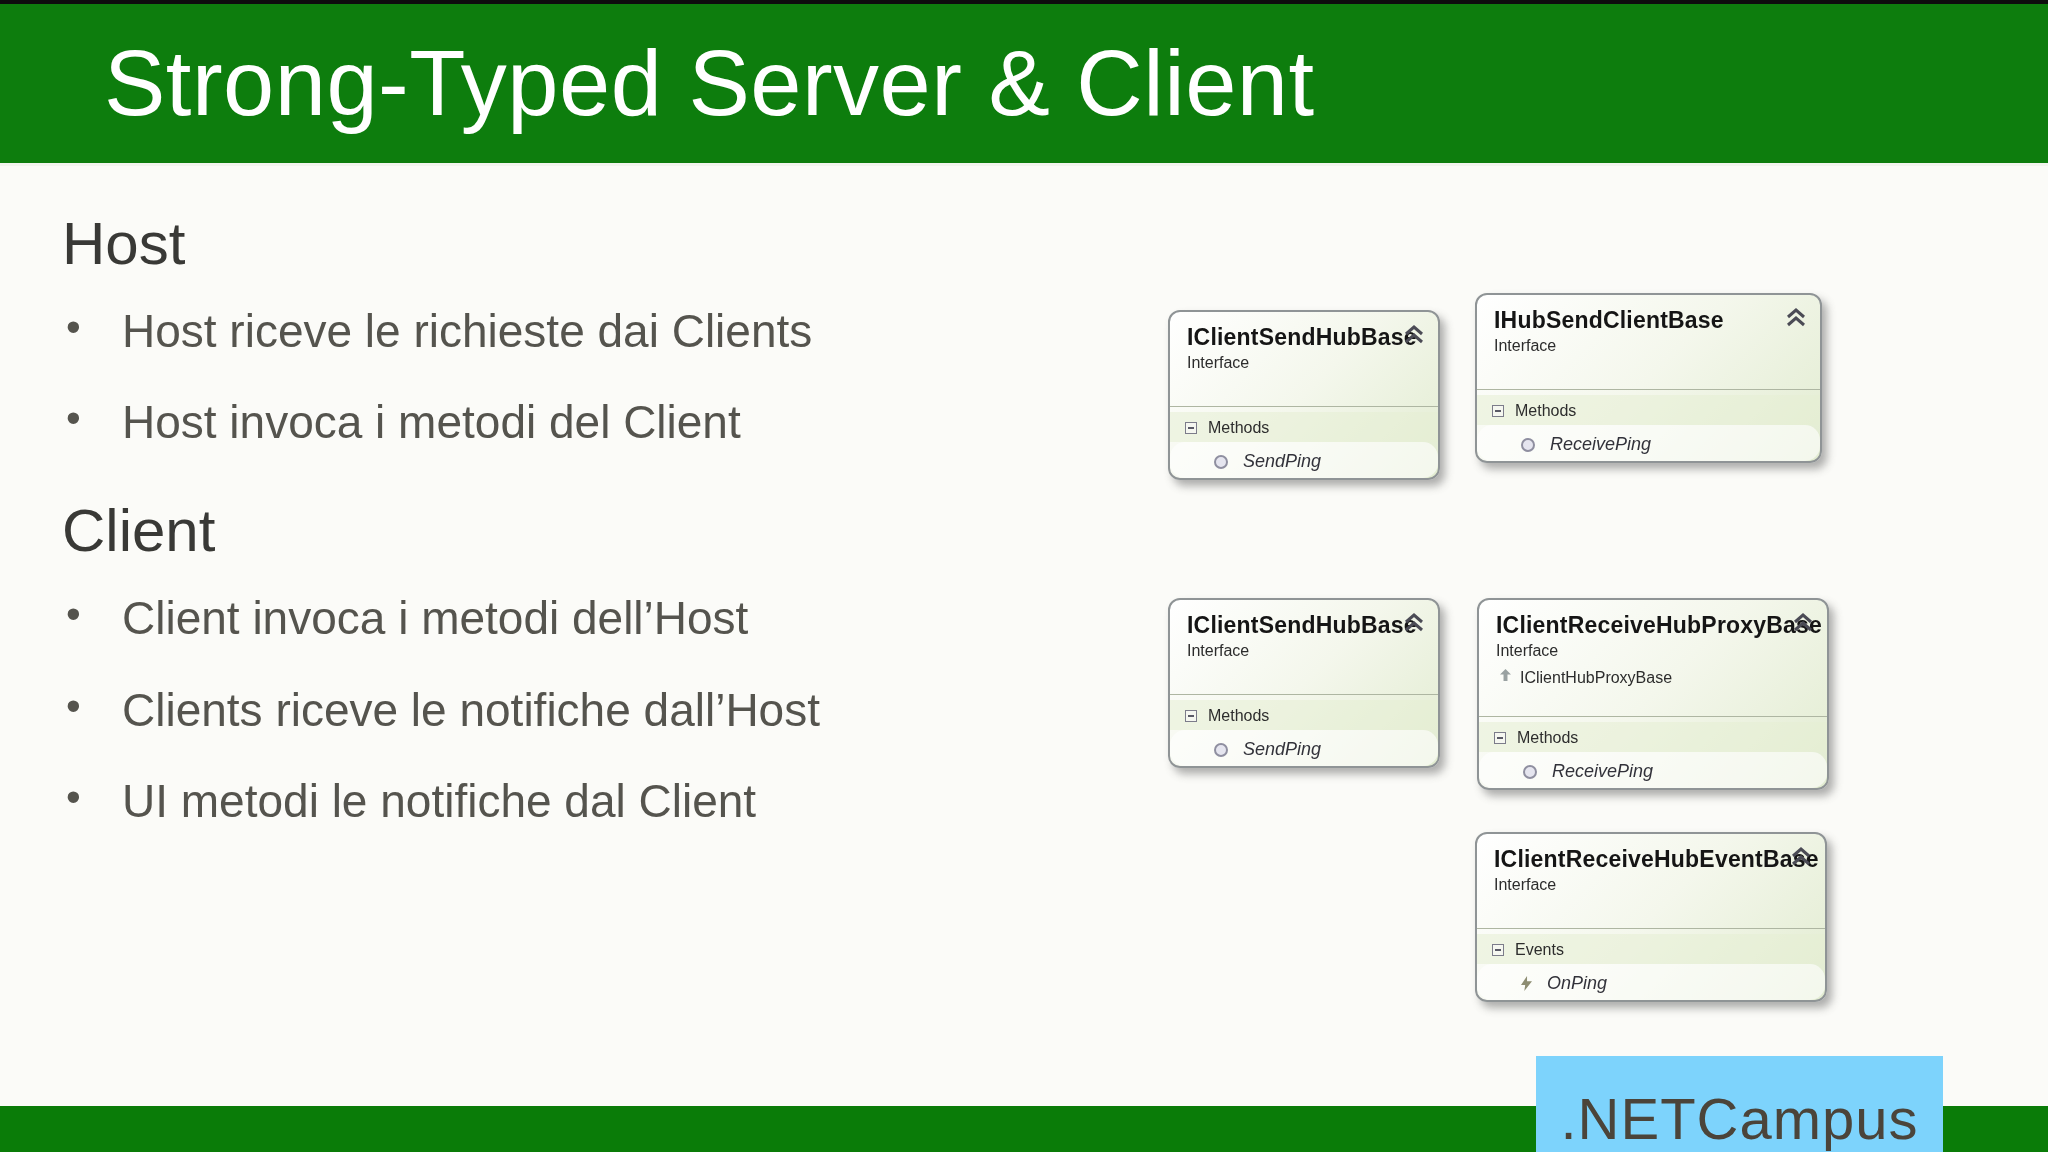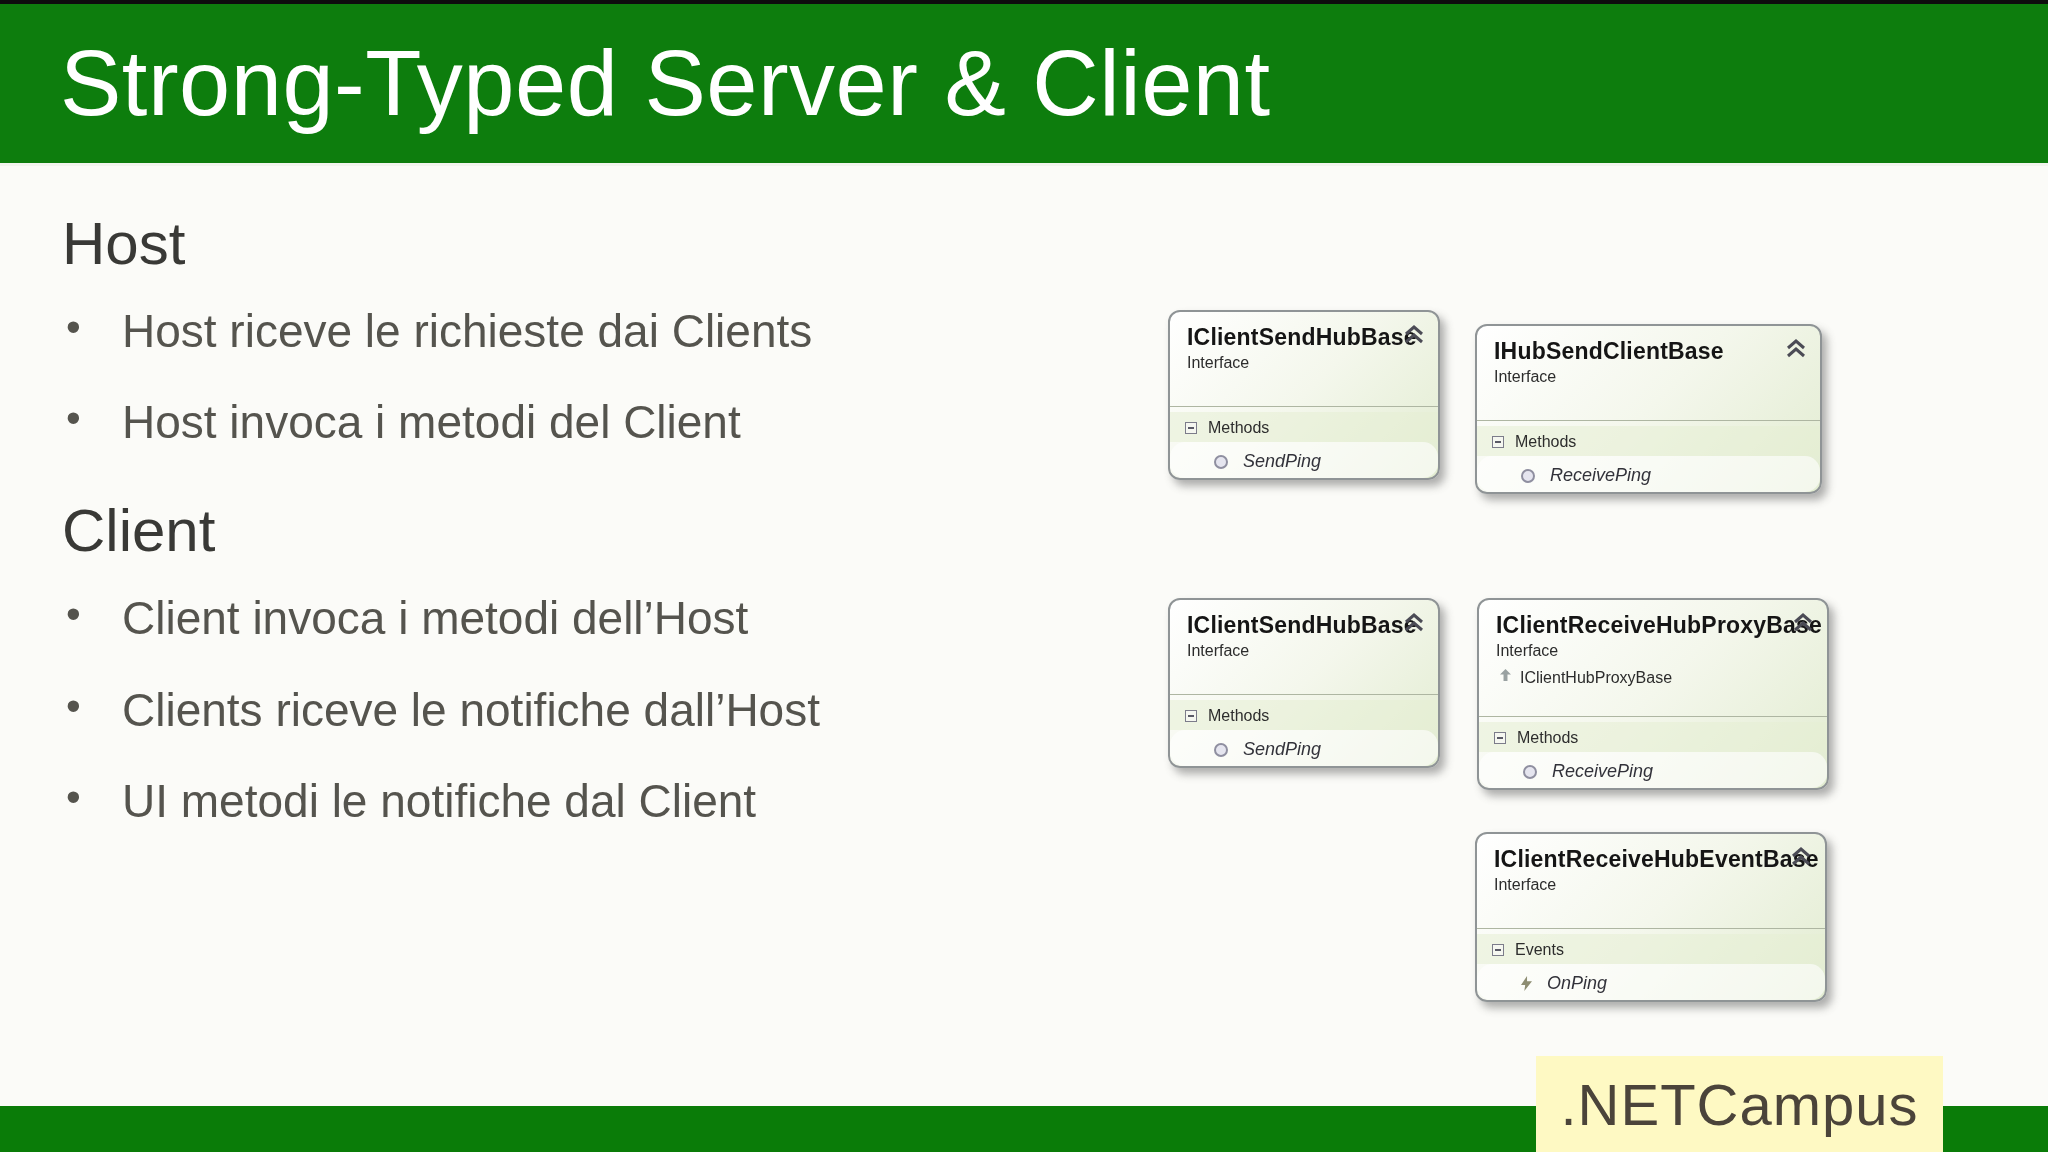--- a/index.html
+++ b/index.html
@@ -2,36 +2,36 @@
 <html><head>
 <meta charset="utf-8">
 <style>
   html,body{margin:0;padding:0;}
   body{width:2048px;height:1152px;background:#fbfbf8;font-family:"Liberation Sans",sans-serif;}
   .slide{position:relative;width:2048px;height:1152px;overflow:hidden;background:#fbfbf8;}
 
   
   .top-strip{position:absolute;top:0;left:0;width:100%;height:4px;background:#0d0d0d;}
   .title-bar{position:absolute;top:4px;left:0;width:100%;height:159px;background:#0d7d0d;display:flex;align-items:center;border-bottom:3px solid #f2f4ee;}
-  .title-bar h1{margin:0 0 0 60px;font-size:92px;font-weight:300;color:#ffffff;letter-spacing:0.5px;}
+  .title-bar h1{margin:0 0 0 104px;font-size:92px;font-weight:300;color:#ffffff;letter-spacing:0.5px;}
 
   
   .text-col{position:absolute;left:62px;top:209px;width:920px;}
   .text-col h2{font-size:60px;font-weight:300;color:#393936;margin:0 0 26px 0;}
   .text-col ul{list-style:none;margin:0 0 46px 0;padding:0;}
   .text-col li{position:relative;padding-left:60px;margin-bottom:36px;font-size:46px;font-weight:300;color:#55544e;line-height:1.2;}
   .text-col li::before{content:"\2022";position:absolute;left:4px;top:-2px;font-size:42px;color:#55544e;}
 
   
   .uml-box{position:absolute;border:2px solid #8f9496;border-radius:12px;
     background:linear-gradient(135deg,#ffffff 0%,#f4f7ec 50%,#e2ecd1 100%);
     box-shadow:5px 6px 8px rgba(80,80,80,0.45);
     display:flex;flex-direction:column;box-sizing:border-box;}
   .pos-a{left:1168px;top:310px;width:272px;height:170px;}
-  .pos-b{left:1475px;top:324px;width:347px;height:170px;}
+  .pos-b{left:1475px;top:293px;width:347px;height:170px;}
   .pos-c{left:1168px;top:598px;width:272px;height:170px;}
   .pos-d{left:1477px;top:598px;width:352px;height:192px;}
   .pos-e{left:1475px;top:832px;width:352px;height:170px;}
 
   .box-header{position:relative;flex:1;padding:12px 14px 4px 17px;}
   .box-title{font-size:23px;font-weight:bold;color:#151515;letter-spacing:0.2px;}
   .box-stereotype{font-size:16px;color:#2c2c2c;margin-top:3px;}
   .base-row{display:flex;align-items:flex-start;gap:9px;margin-top:9px;padding-left:4px;font-size:16px;color:#2c2c2c;}
   .chevron{position:absolute;top:13px;right:13px;line-height:0;}
 
@@ -42,21 +42,21 @@
   
   .mi{display:inline-block;flex:none;}
   .method-icon{width:10px;height:10px;border:2px solid #8f8fa0;border-radius:50%;background:#e5e5ef;}
   .event-icon{width:11px;height:15px;background:#8d8d72;clip-path:polygon(55% 0,0 60%,38% 60%,30% 100%,100% 35%,55% 35%);}
   .inheritance-icon{width:11px;height:12px;background:#99a1a1;clip-path:polygon(50% 0,100% 45%,68% 45%,68% 100%,32% 100%,32% 45%,0 45%);}
   .expander{width:10px;height:10px;border:1px solid #7c7c8a;background:#f5f7f0;position:relative;display:inline-block;}
   .expander::after{content:"";position:absolute;left:2px;right:2px;top:4px;height:2px;background:#5a5a66;}
 
   
   .footer-bar{position:absolute;left:0;top:1106px;width:100%;height:46px;background:#0a7c08;}
-  .logo-box{position:absolute;left:1536px;top:1056px;width:407px;height:96px;background:#fef9c3;display:flex;align-items:center;justify-content:center;}
+  .logo-box{position:absolute;left:1536px;top:1056px;width:407px;height:96px;background:#7dd3fc;display:flex;align-items:flex-end;justify-content:center;}
   .logo-text{font-size:58px;font-weight:500;letter-spacing:1px;color:#4b443a;}
 </style>
 </head>
 <body>
 
 <div class="slide">
   <div class="top-strip"></div>
 
   <header class="title-bar">
     <h1>Strong-Typed Server &amp; Client</h1>

